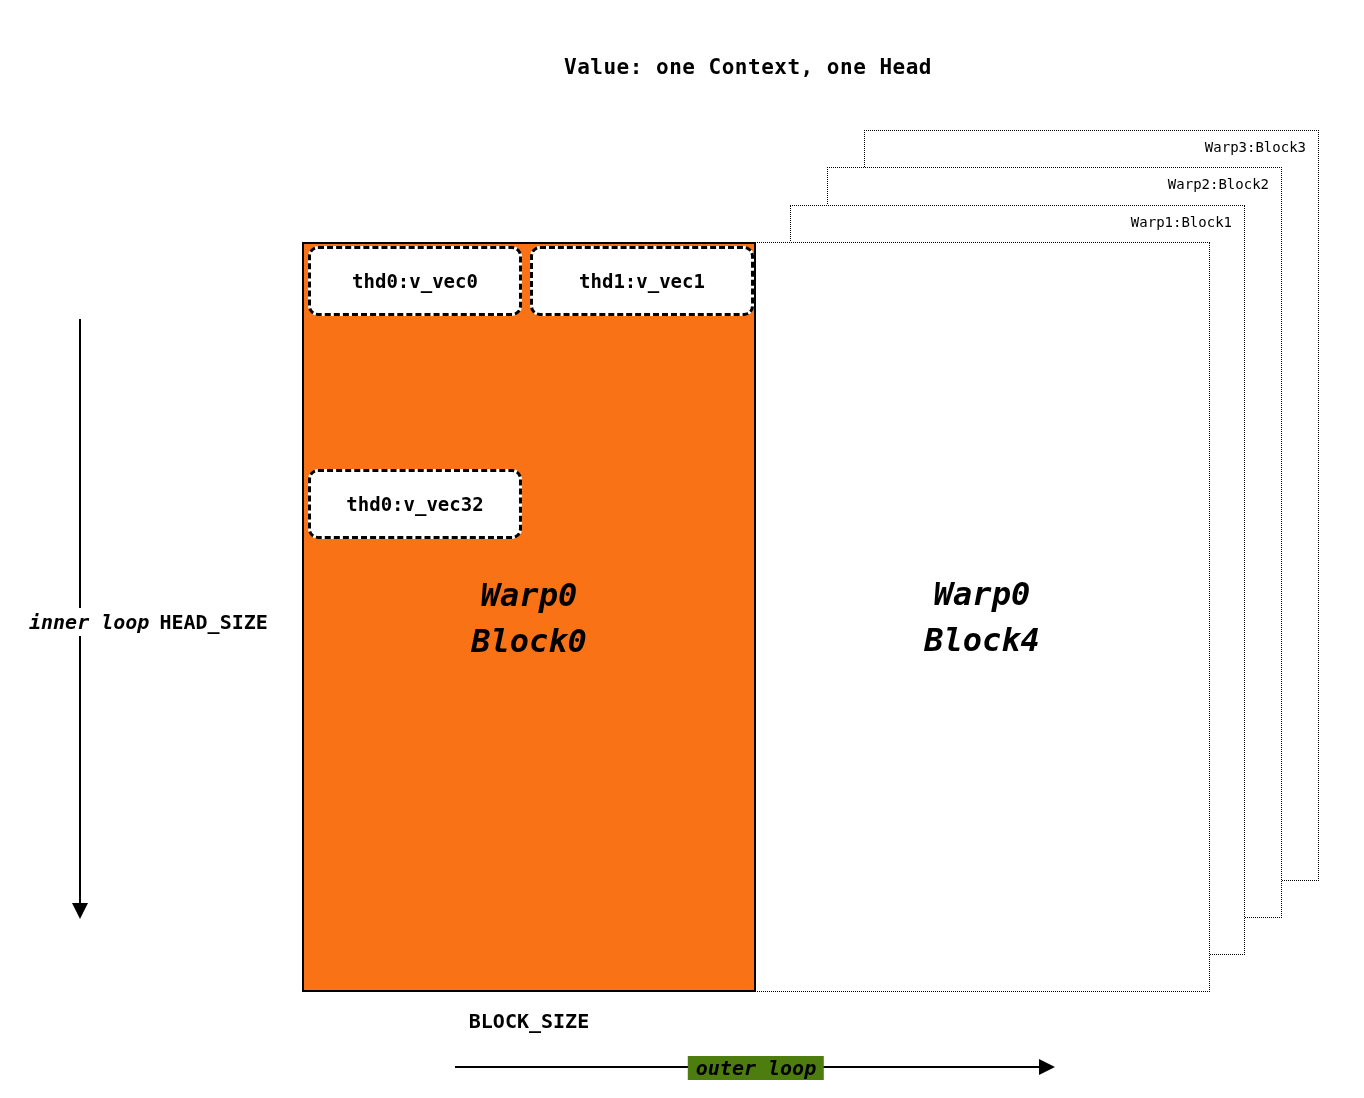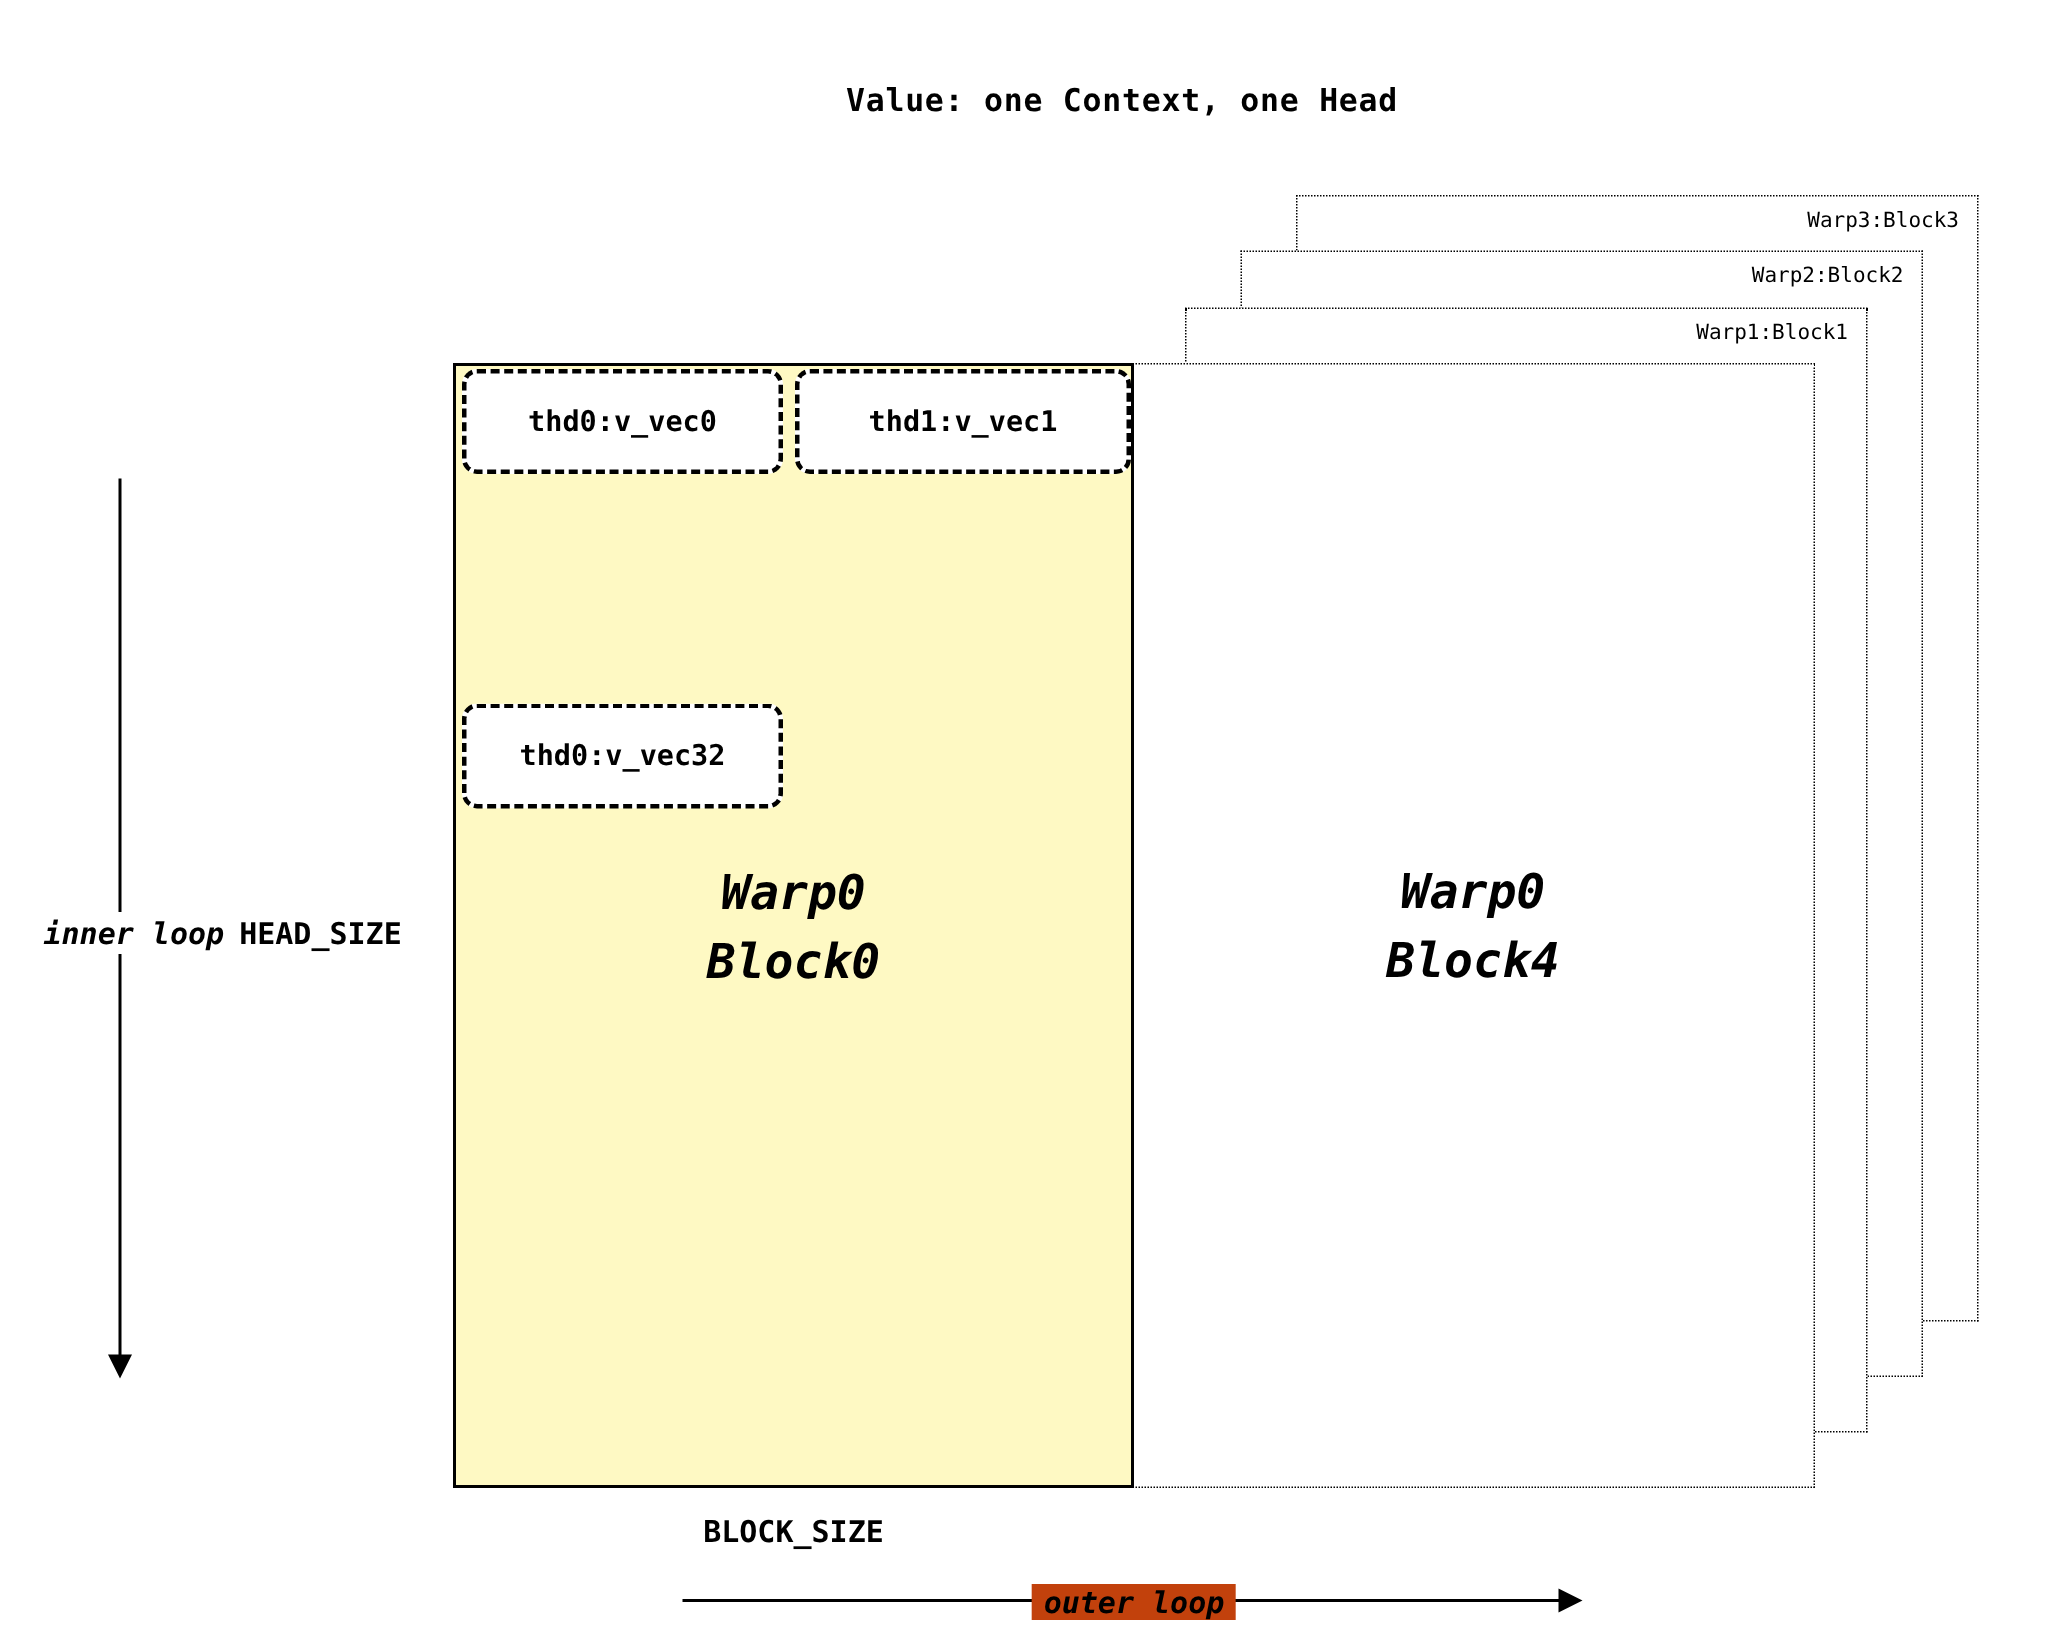--- a/index.html
+++ b/index.html
@@ -60,21 +60,21 @@
     z-index: 4;
   }
 
   
   .block0 {
     position: absolute;
     left: 302px;
     top: 218px;
     width: 454px;
     height: 750px;
-    background: #fef9c3;
+    background: #f97316;
     border: 2px solid #000;
     z-index: 5;
   }
 
   .big-label {
     position: absolute;
     left: 0;
     top: 328px;
     width: 100%;
     text-align: center;
@@ -179,21 +179,21 @@
   }
 
   .outer-label {
     position: absolute;
     left: 756px;
     top: 1032px;
     transform: translateX(-50%);
     font-size: 20px;
     font-weight: bold;
     font-style: italic;
-    background: #c2410c;
+    background: #4d7c0f;
     padding: 0 8px;
     white-space: nowrap;
     z-index: 8;
   }
 </style>
 </head>
 <body>
 
 <div class="canvas">
 

